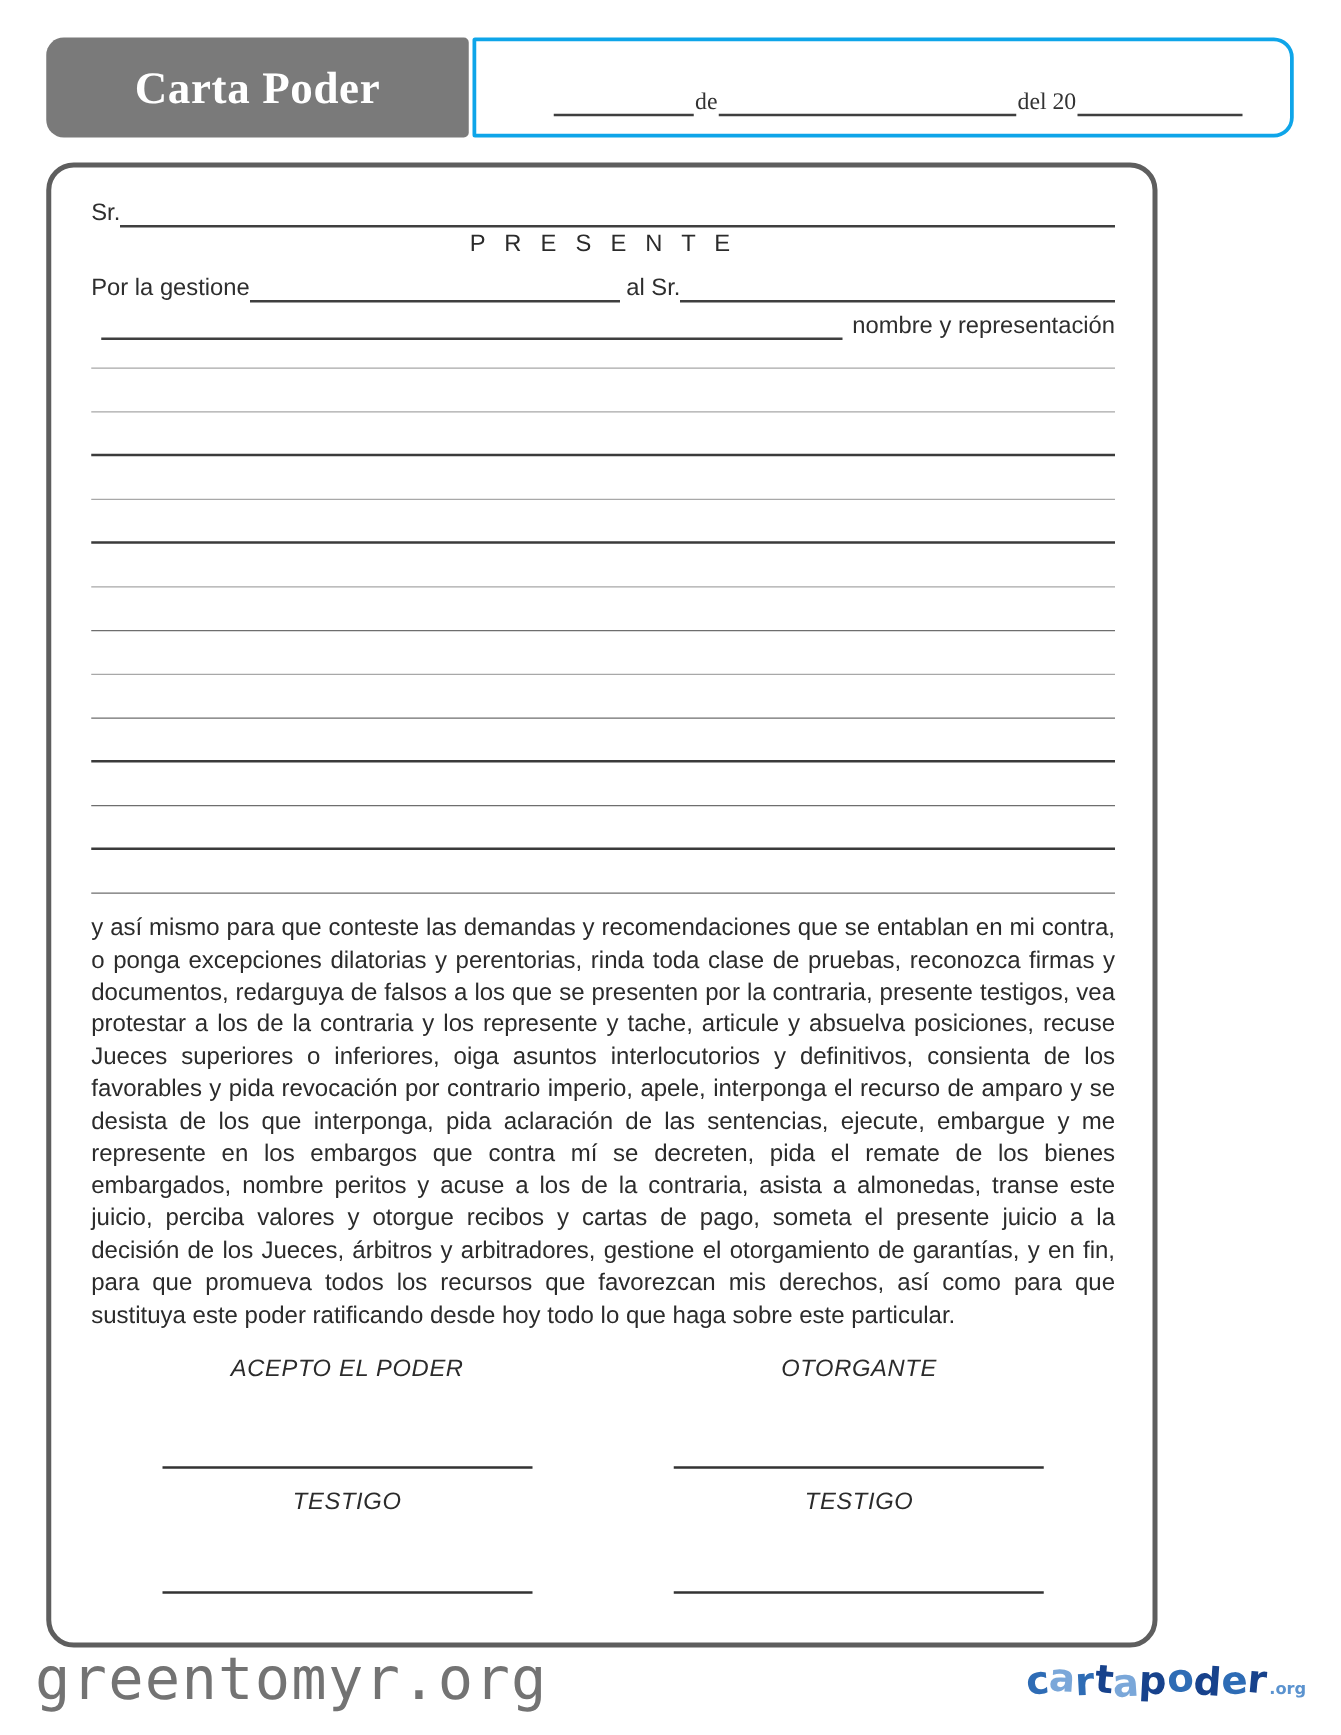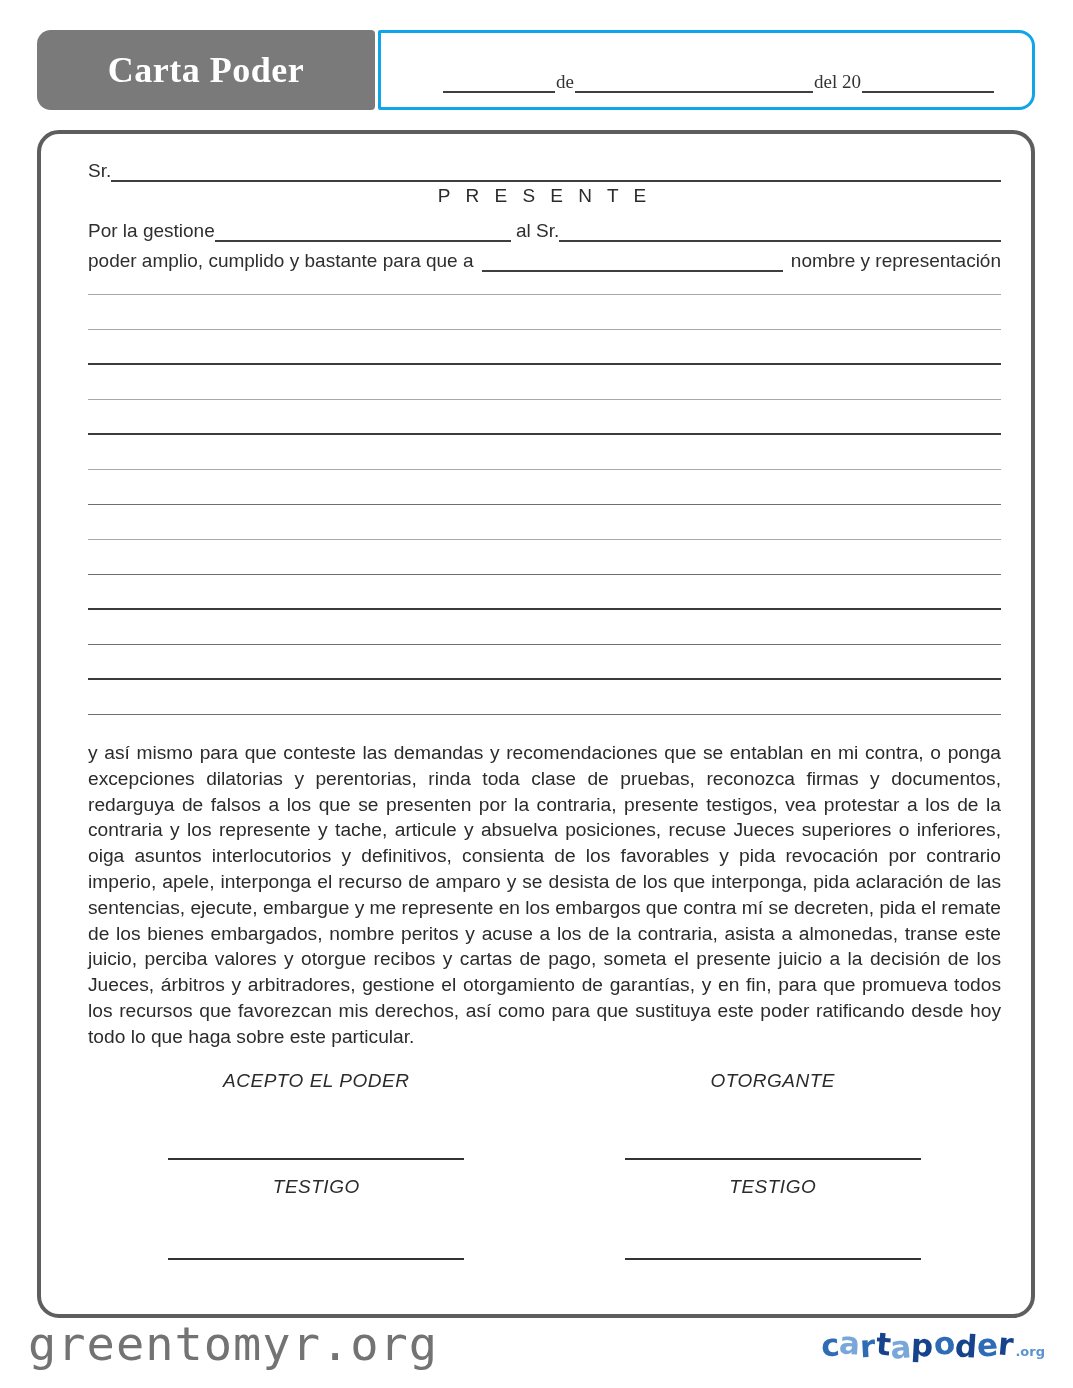--- a/index.html
+++ b/index.html
@@ -27,42 +27,42 @@
     display:flex; align-items:baseline; font-size:19px; color:#333;
   }
   .blank { display:inline-block; border-bottom:2px solid #3f3f3f; height:2px; align-self:flex-end; }
   .date-line .b1 { width:112px; }
   .date-line .b2 { width:215px; flex:1; max-width:250px; }
   .date-line .b3 { width:132px; }
   .date-line .lbl { padding:0 1px; white-space:pre; }
 
   
   .main-box {
-    position:absolute; left:37px; top:130px; width:998px; height:1188px;
+    position:absolute; left:37px; top:130px; width:889px; height:1188px;
     border:4px solid #5e5e5e; border-radius:22px; background:#fff;
-    padding:26px 30px 0 47px;
+    padding:26px 30px 0 32px;
   }
   .frow { display:flex; align-items:baseline; font-size:19px; color:#2e2e2e; }
   .fill { flex:1; border-bottom:2px solid #3f3f3f; height:2px; align-self:flex-end; }
   .row-presente { text-align:center; font-size:19px; letter-spacing:5px; margin-top:3px; color:#2b2b2b; }
   .row-por { margin-top:13px; }
   .row-por .b-presente { width:296px; }
   .row-por .al-sr { white-space:pre; }
   .row-poder { margin-top:8px; }
   .row-poder .fill { margin:0 8px; }
 
   
   .rules { margin-top:-12px; }
   .rule { height:35px; border-bottom:1.5px solid #a8a8a8; }
   .rule.m { border-bottom:1.5px solid #6e6e6e; }
   .rule.d { border-bottom:2px solid #3b3b3b; }
 
   
   .legal-par {
-    margin-top:25px; font-size:19.2px; line-height:25.8px;
+    margin-top:15px; font-size:19.2px; line-height:25.8px;
     text-align:justify; color:#2b2b2b;
   }
 
   
   .sig-area { display:flex; margin-top:20px;font-style:italic; }
   .sig-col { flex:1; display:flex; flex-direction:column; align-items:center; }
   .sig-role { font-size:19px; color:#2b2b2b; letter-spacing:0.5px; }
   .sig-line { width:296px; border-top:2px solid #333; margin-top:66px; }
   .sig-witness { font-size:19px; margin-top:16px; color:#2b2b2b; letter-spacing:0.5px;text-align:right; }
   .sig-line.second { margin-top:60px; }
@@ -114,21 +114,20 @@
   <div class="row-presente">P R E S E N T E</div>
 
   <div class="frow row-por">
     <span>Por la gestione</span>
     <span class="blank b-presente"></span>
     <span class="al-sr"> al Sr.</span>
     <span class="fill"></span>
   </div>
 
   <div class="frow row-poder">
-    <span>poder amplio, cumplido y bastante para que a</span>
     <span class="fill"></span>
     <span>nombre y representación</span>
   </div>
 
   <div class="rules" id="rules">
       <div class="rule l"></div>
       <div class="rule l"></div>
       <div class="rule d"></div>
       <div class="rule l"></div>
       <div class="rule d"></div>

